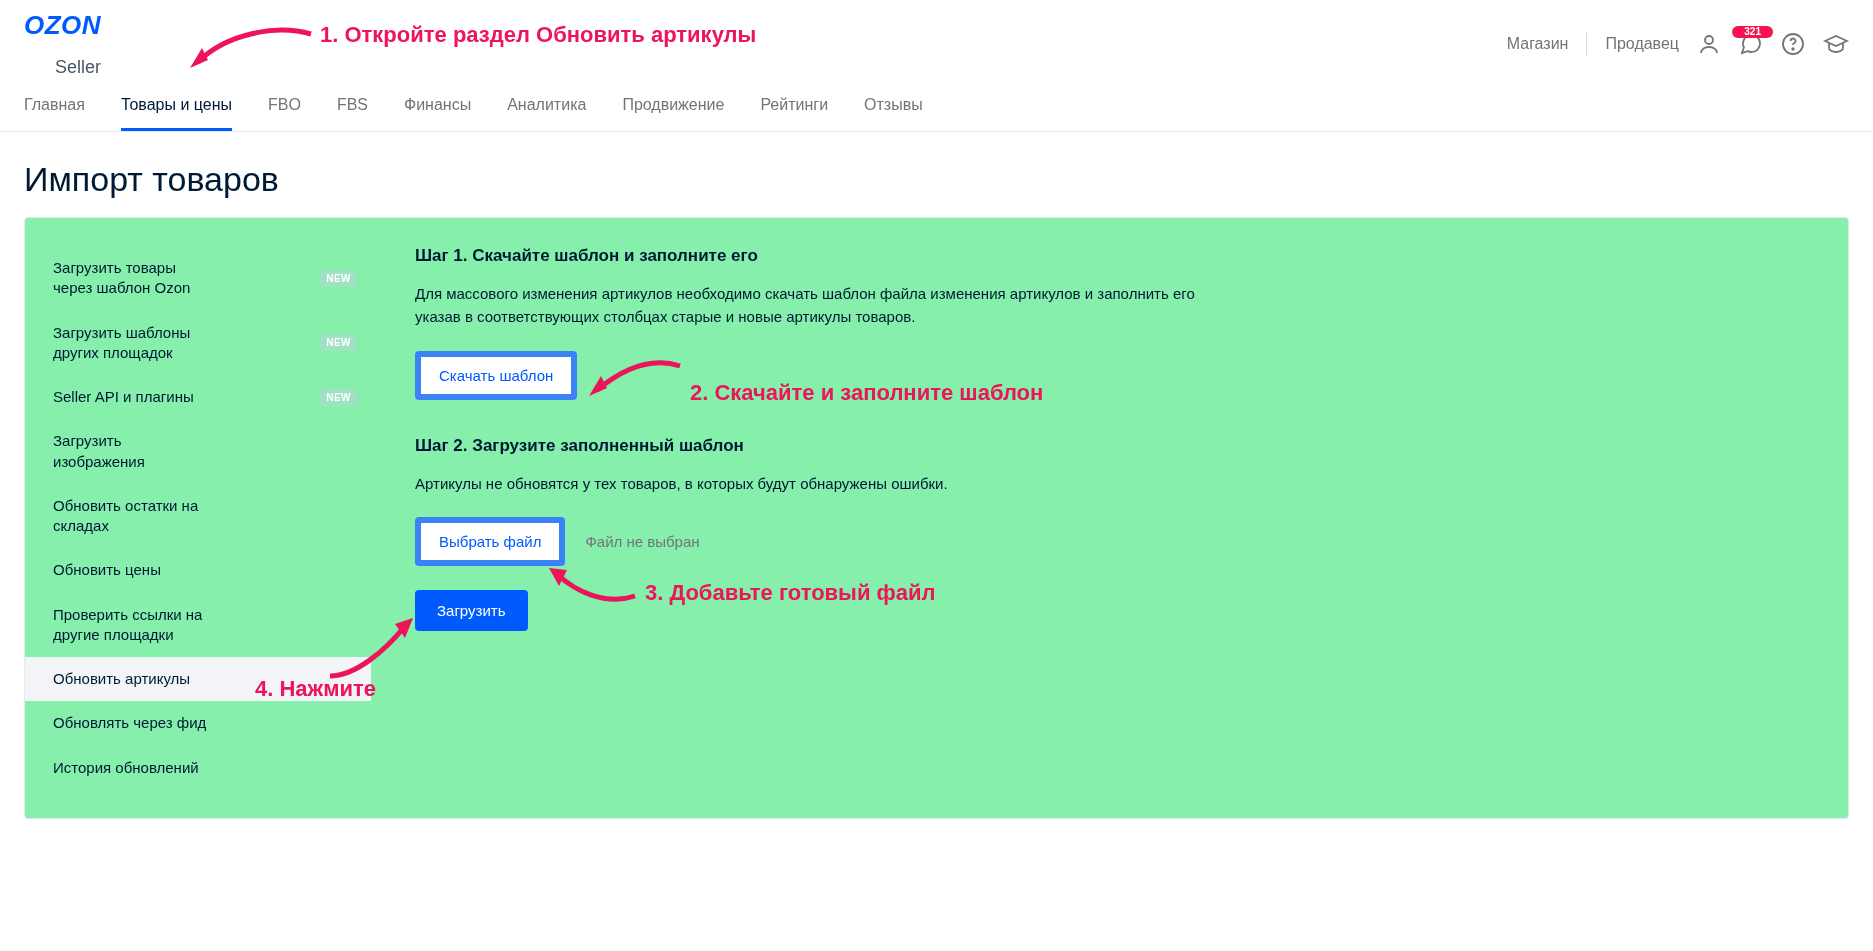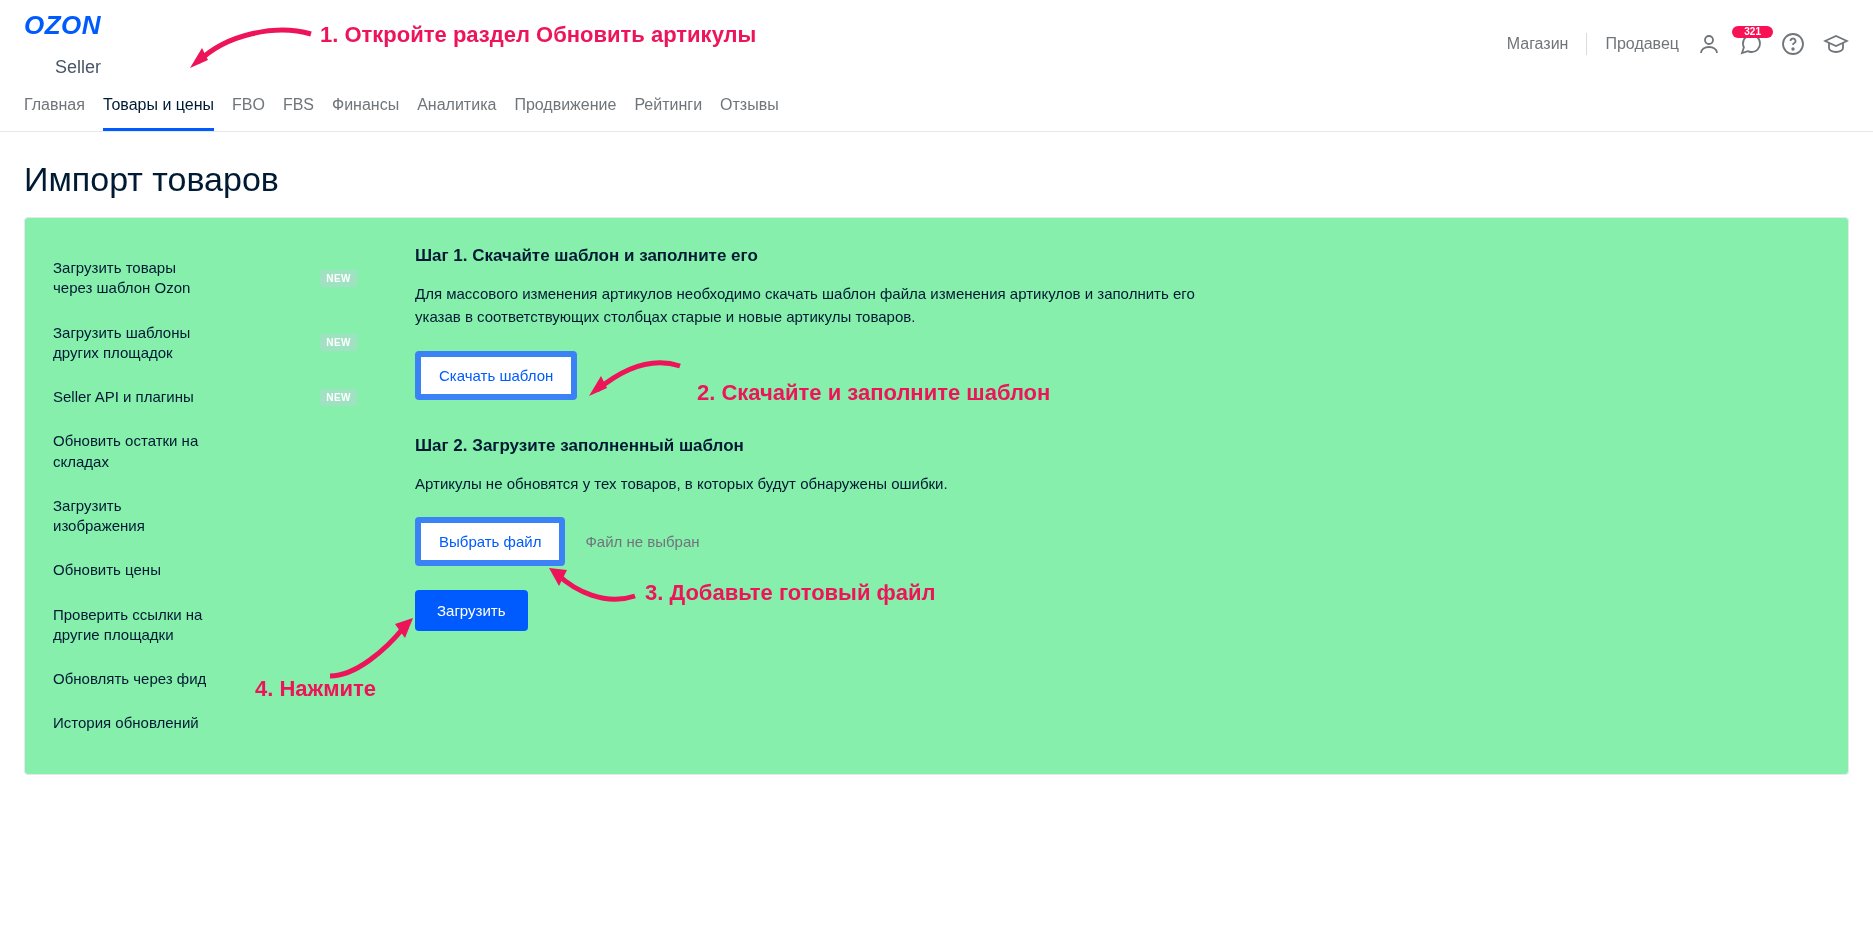--- a/index.html
+++ b/index.html
@@ -29,21 +29,21 @@
     .header-divider { width: 1px; height: 22px; background: #d9dde2; }
     .icon-btn { position: relative; cursor: pointer; color: #70757a; display: flex; align-items: center; }
     .badge {
       position: absolute; top: -6px; right: -10px;
       background: #f91155; color: #fff;
       font-size: 10px; font-weight: 700;
       padding: 1px 12px; border-radius: 8px;
       line-height: 1;
     }
     .topnav {
-      display: flex; gap: 18px;
+      display: flex; gap: 36px;
       padding: 18px 24px 0 24px;
       border-bottom: 1px solid #e6e9ec;
     }
     .topnav-item {
       color: #70757a; font-size: 16px;
       padding-bottom: 14px; cursor: pointer;
       border-bottom: 3px solid transparent;
     }
     .topnav-item.active {
       color: #001a34; font-weight: 500;
@@ -190,50 +190,53 @@
     </div>
     <div class="sidebar-item">
       <span class="sidebar-item-label">Загрузить шаблоны других площадок</span>
       <span class="new-badge">NEW</span>
     </div>
     <div class="sidebar-item">
       <span class="sidebar-item-label">Seller API и плагины</span>
       <span class="new-badge">NEW</span>
     </div>
     <div class="sidebar-item">
+      <span class="sidebar-item-label">Загрузить изображения</span>
+    </div>
+    <div class="sidebar-item">
       <span class="sidebar-item-label">Обновить остатки на складах</span>
     </div>
     <div class="sidebar-item">
-      <span class="sidebar-item-label">Загрузить изображения</span>
-    </div>
-    <div class="sidebar-item">
       <span class="sidebar-item-label">Обновить цены</span>
     </div>
     <div class="sidebar-item">
       <span class="sidebar-item-label">Проверить ссылки на другие площадки</span>
+    </div>
+    <div class="sidebar-item active">
+      <span class="sidebar-item-label">Обновить артикулы</span>
     </div>
     <div class="sidebar-item">
       <span class="sidebar-item-label">Обновлять через фид</span>
     </div>
     <div class="sidebar-item">
       <span class="sidebar-item-label">История обновлений</span>
     </div>
   </div>
 
   <div class="main">
     <div class="step-title">Шаг 1. Скачайте шаблон и заполните его</div>
     <div class="step-desc">Для массового изменения артикулов необходимо скачать шаблон файла изменения артикулов и заполнить его указав в соответствующих столбцах старые и новые артикулы товаров.</div>
     <button class="btn-outline">Скачать шаблон</button>
 
     
     <svg class="arrow-svg" style="left:200px; top:110px;" width="100" height="50">
       <path d="M95 10 C 65 0, 35 15, 12 34" stroke="#ed1459" stroke-width="5" fill="none"></path>
       <path d="M4 40 L 22 32 L 16 20 Z" fill="#ed1459"></path>
     </svg>
-    <div class="anno" style="left:312px; top:134px;">2. Скачайте и заполните шаблон</div>
+    <div class="anno" style="left:305px; top:134px;">2. Скачайте и заполните шаблон</div>
 
     <div class="section-gap"></div>
     <div class="step-title">Шаг 2. Загрузите заполненный шаблон</div>
     <div class="step-desc">Артикулы не обновятся у тех товаров, в которых будут обнаружены ошибки.</div>
 
     <div class="file-row">
       <button class="btn-outline">Выбрать файл</button>
       <span class="file-status">Файл не выбран</span>
     </div>
 

